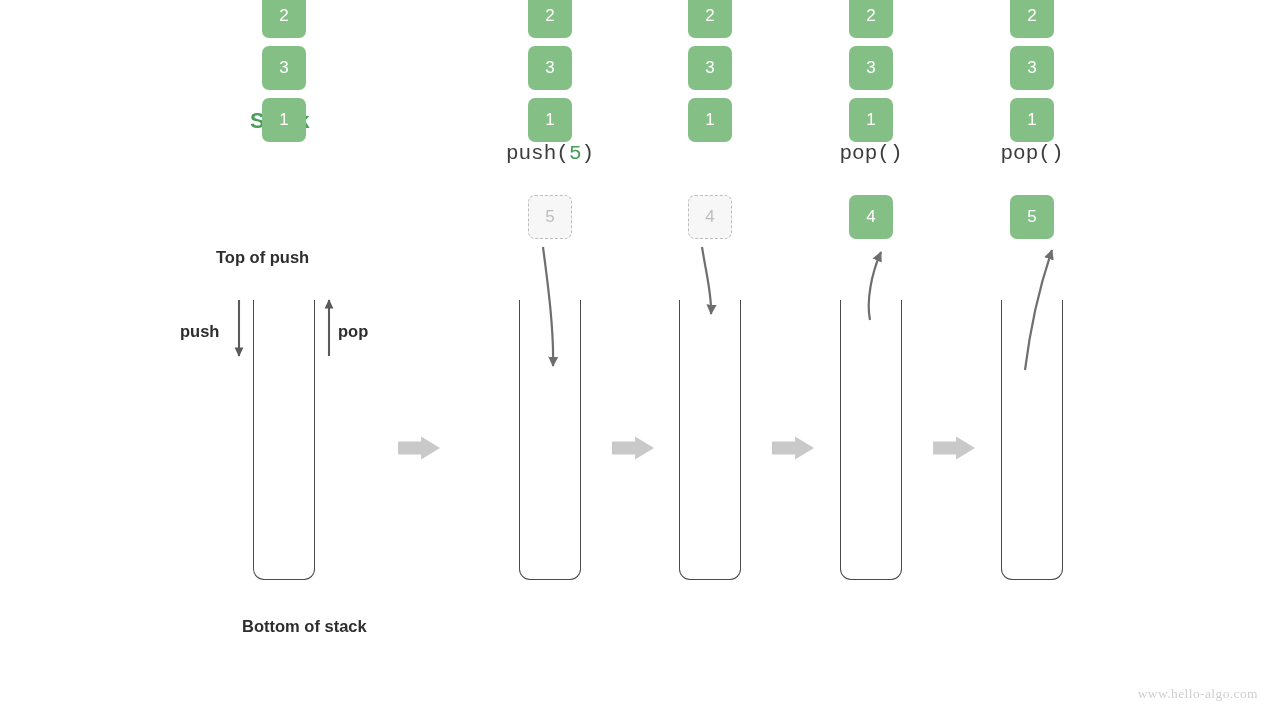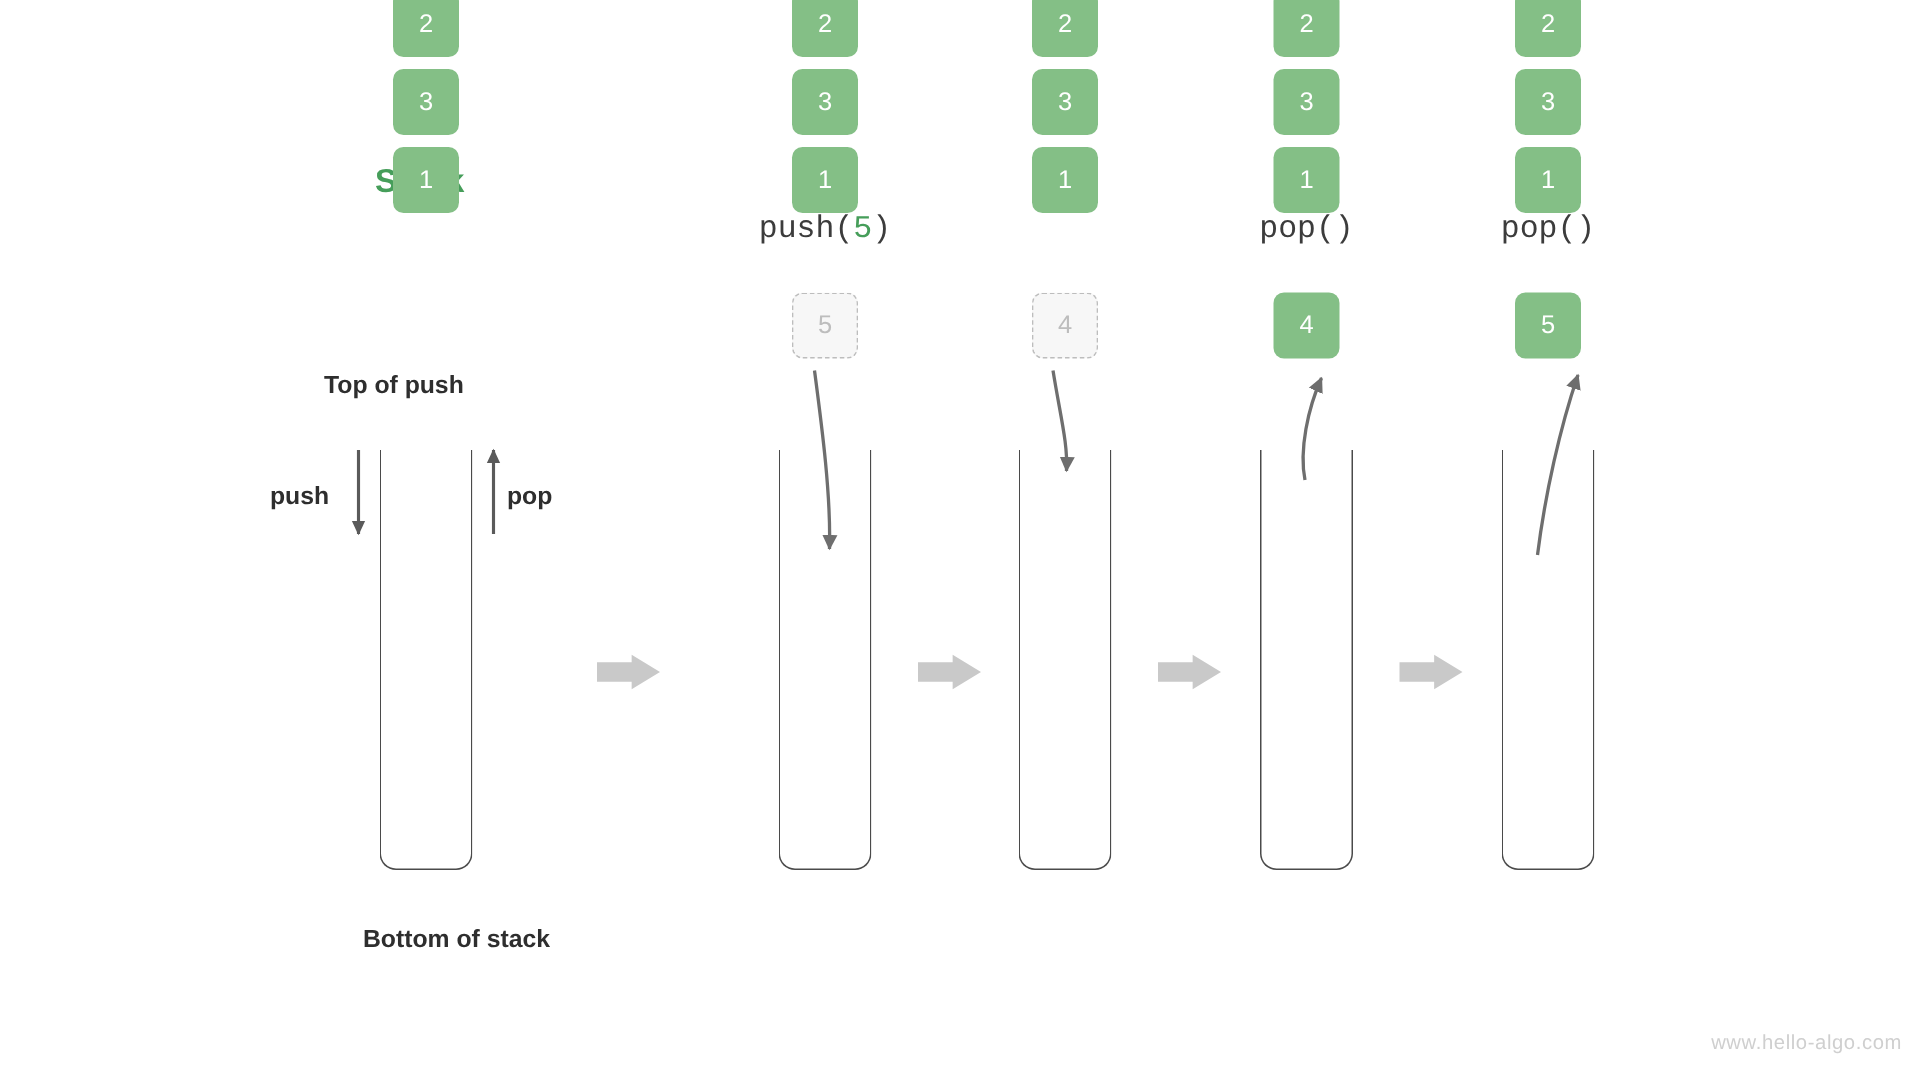--- a/index.html
+++ b/index.html
@@ -144,23 +144,23 @@
     left: 0;
     top: 0;
     width: 1280px;
     height: 720px;
     pointer-events: none;
   }
 
   
   .watermark {
     position: absolute;
-    right: 12px;
+    right: 22px;
     bottom: 18px;
-    font-family: Liberation Sans, sans-serif;
+    font-family: Liberation Serif, serif;
     font-size: 13.5px;
     color: #cfcfcf;
     letter-spacing: 0.4px;
     white-space: nowrap;
   }
 </style>
 </head>
 <body>
 
 <div id="canvas">

